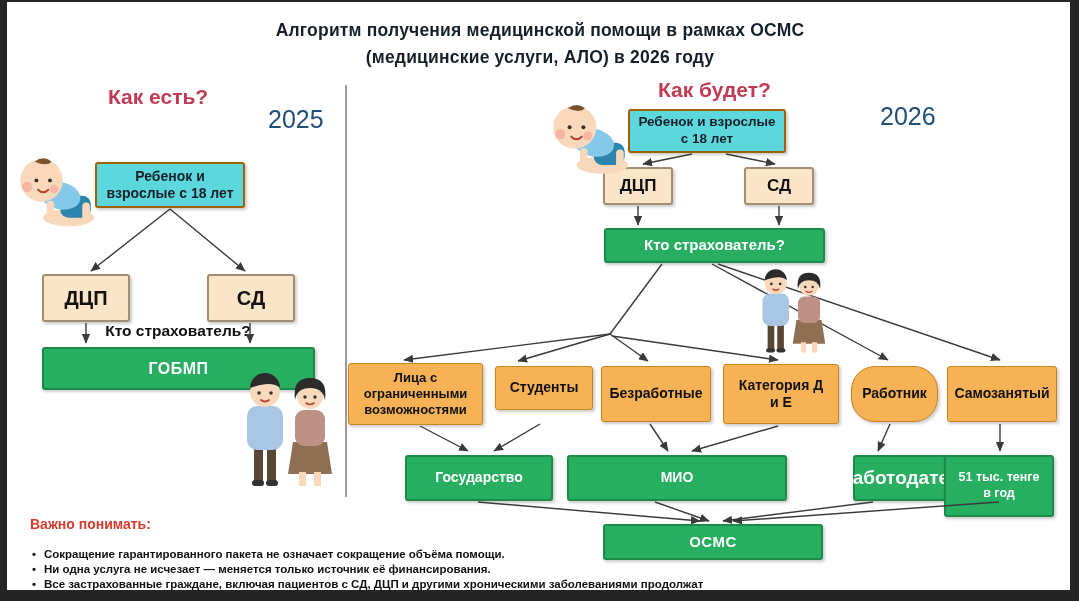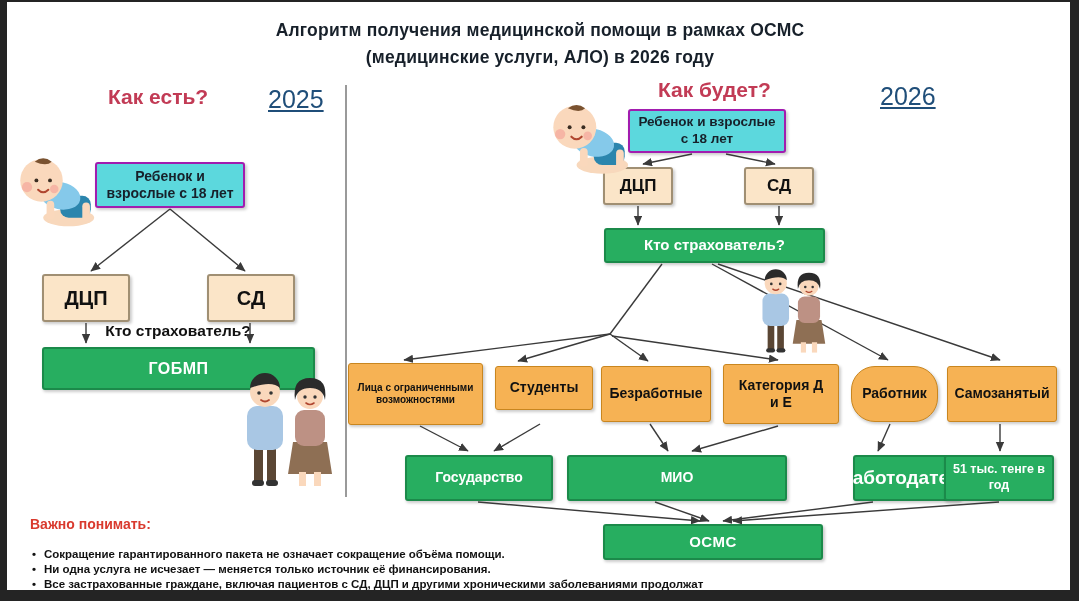--- a/index.html
+++ b/index.html
@@ -11,57 +11,57 @@
   .edge-right { left:1070px; top:0; width:9px; height:601px; }
   .edge-top { left:0; top:0; width:1079px; height:2px; }
   .edge-bottom { left:0; top:590px; width:1079px; height:11px; }
 
   .title { position:absolute; left:100px; top:17px; width:880px; text-align:center;
            font-size:17.5px; font-weight:bold; color:#17202a; line-height:1.55; letter-spacing:.2px; }
 
   .section-heading { position:absolute; font-size:21px; font-weight:bold; color:#c23b55; }
   .heading-left { left:108px; top:85px; }
   .heading-right { left:658px; top:78px; }
-  .year { position:absolute; font-size:25px; color:#1f4e79; text-decoration:underline; font-weight:normal; }
+  .year { position:absolute; font-size:25px; color:#1f4e79; font-weight:normal;margin-top:20px; }
   .year-left { left:268px; top:85px; }
   .year-right { left:880px; top:82px; }
 
   .divider { position:absolute; left:345px; top:85px; width:1.5px; height:412px; background:#9a9a9a; }
 
   .box { position:absolute; display:flex; align-items:center; justify-content:center;
          text-align:center; font-weight:bold; border-radius:3px;
          box-shadow:1.5px 2px 3px rgba(0,0,0,.2); line-height:1.25; }
-  .cyan { background:#5cd8dd; border:2px solid #a21caf; color:#17202a; }
+  .cyan { background:#5cd8dd; border:2px solid #a16207; color:#17202a; }
   .peach { background:#fbe5c8; border:2px solid #a08f73; color:#111; }
   .green { background:#27ae60; border:2px solid #1b8a4a; color:#fff; }
   .orange { background:#f6b254; border:1.5px solid #c9861f; color:#111; }
 
   
   .l-root  { left:95px;  top:162px; width:150px; height:46px; font-size:14px; padding:0 8px; }
   .l-dcp   { left:42px;  top:274px; width:88px;  height:48px; font-size:20px; }
   .l-sd    { left:207px; top:274px; width:88px;  height:48px; font-size:20px; }
   .l-quest { position:absolute; left:78px; top:322px; width:200px; text-align:center;
              font-size:15.5px; font-weight:bold; color:#111; }
   .l-result{ left:42px;  top:347px; width:273px; height:43px; font-size:16px; letter-spacing:.5px; }
 
   
   .r-root  { left:628px; top:109px; width:158px; height:44px; font-size:13.5px; padding:0 8px; }
   .r-dcp   { left:603px; top:167px; width:70px;  height:38px; font-size:17px; }
   .r-sd    { left:744px; top:167px; width:70px;  height:38px; font-size:17px; }
   .r-quest { left:604px; top:228px; width:221px; height:35px; font-size:15px; }
-  .cat1 { left:348px; top:363px; width:135px; height:62px; font-size:10px; padding:0 4px; }
+  .cat1 { left:348px; top:363px; width:135px; height:62px; font-size:13px; padding:0 4px; }
   .cat2 { left:495px; top:366px; width:98px;  height:44px; font-size:14px; }
   .cat3 { left:601px; top:366px; width:110px; height:56px; font-size:14px; }
   .cat4 { left:723px; top:364px; width:116px; height:60px; font-size:14px; padding:14px 10px; }
   .cat5 { left:851px; top:366px; width:87px;  height:56px; font-size:14px;border-radius:24px; }
   .cat6 { left:947px; top:366px; width:110px; height:56px; font-size:14px; }
   .pay1 { left:405px; top:455px; width:148px; height:46px; font-size:14px; }
   .pay2 { left:567px; top:455px; width:220px; height:46px; font-size:14px; }
   .pay3 { left:820px; top:455px; width:107px; height:46px; font-size:19px;margin-left:33px; }
-  .pay4 { left:944px; top:455px; width:110px; height:46px; font-size:12.5px; padding:0 4px; }
+  .pay4 { left:944px; top:455px; width:110px; height:62px; font-size:12.5px; padding:0 10px; }
   .r-result { left:603px; top:524px; width:220px; height:36px; font-size:15px; letter-spacing:.5px; }
 
   .arrows { position:absolute; left:0; top:0; width:1079px; height:601px; pointer-events:none; z-index:5; }
   .illus { position:absolute; z-index:6; }
 
   .footer-heading { position:absolute; left:30px; top:516px; font-size:14px; font-weight:bold; color:#d93a2e; }
   .bullets { position:absolute; left:32px; top:547px; width:690px; }
   .bullet-row { display:flex; font-size:11.5px; font-weight:bold; color:#111; line-height:1.3; }
   .bullet-dot { width:12px; flex:0 0 12px; }
 </style>

